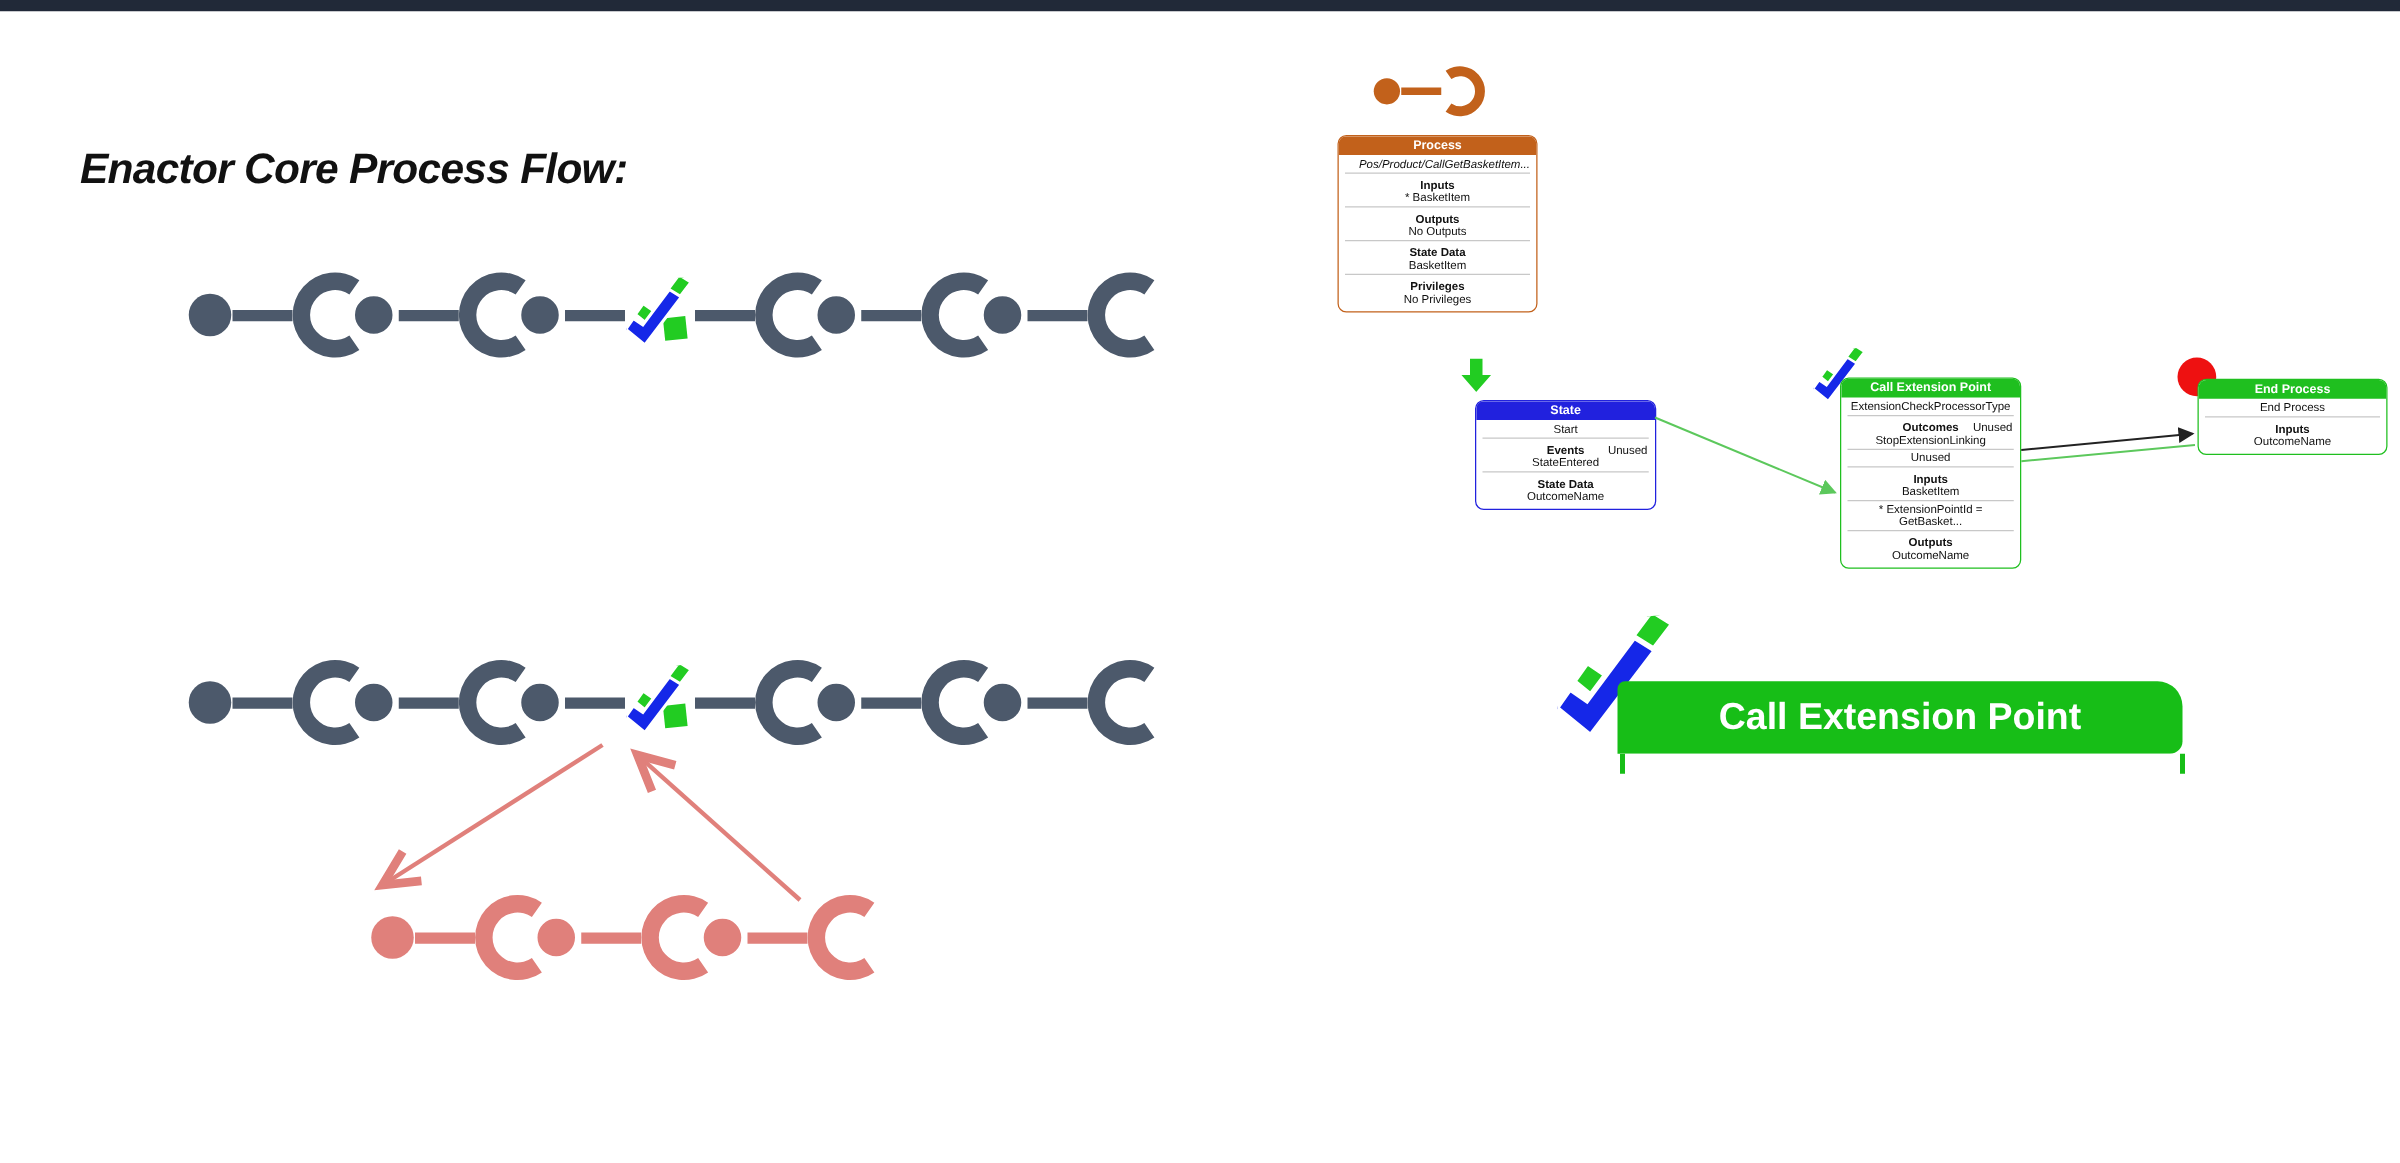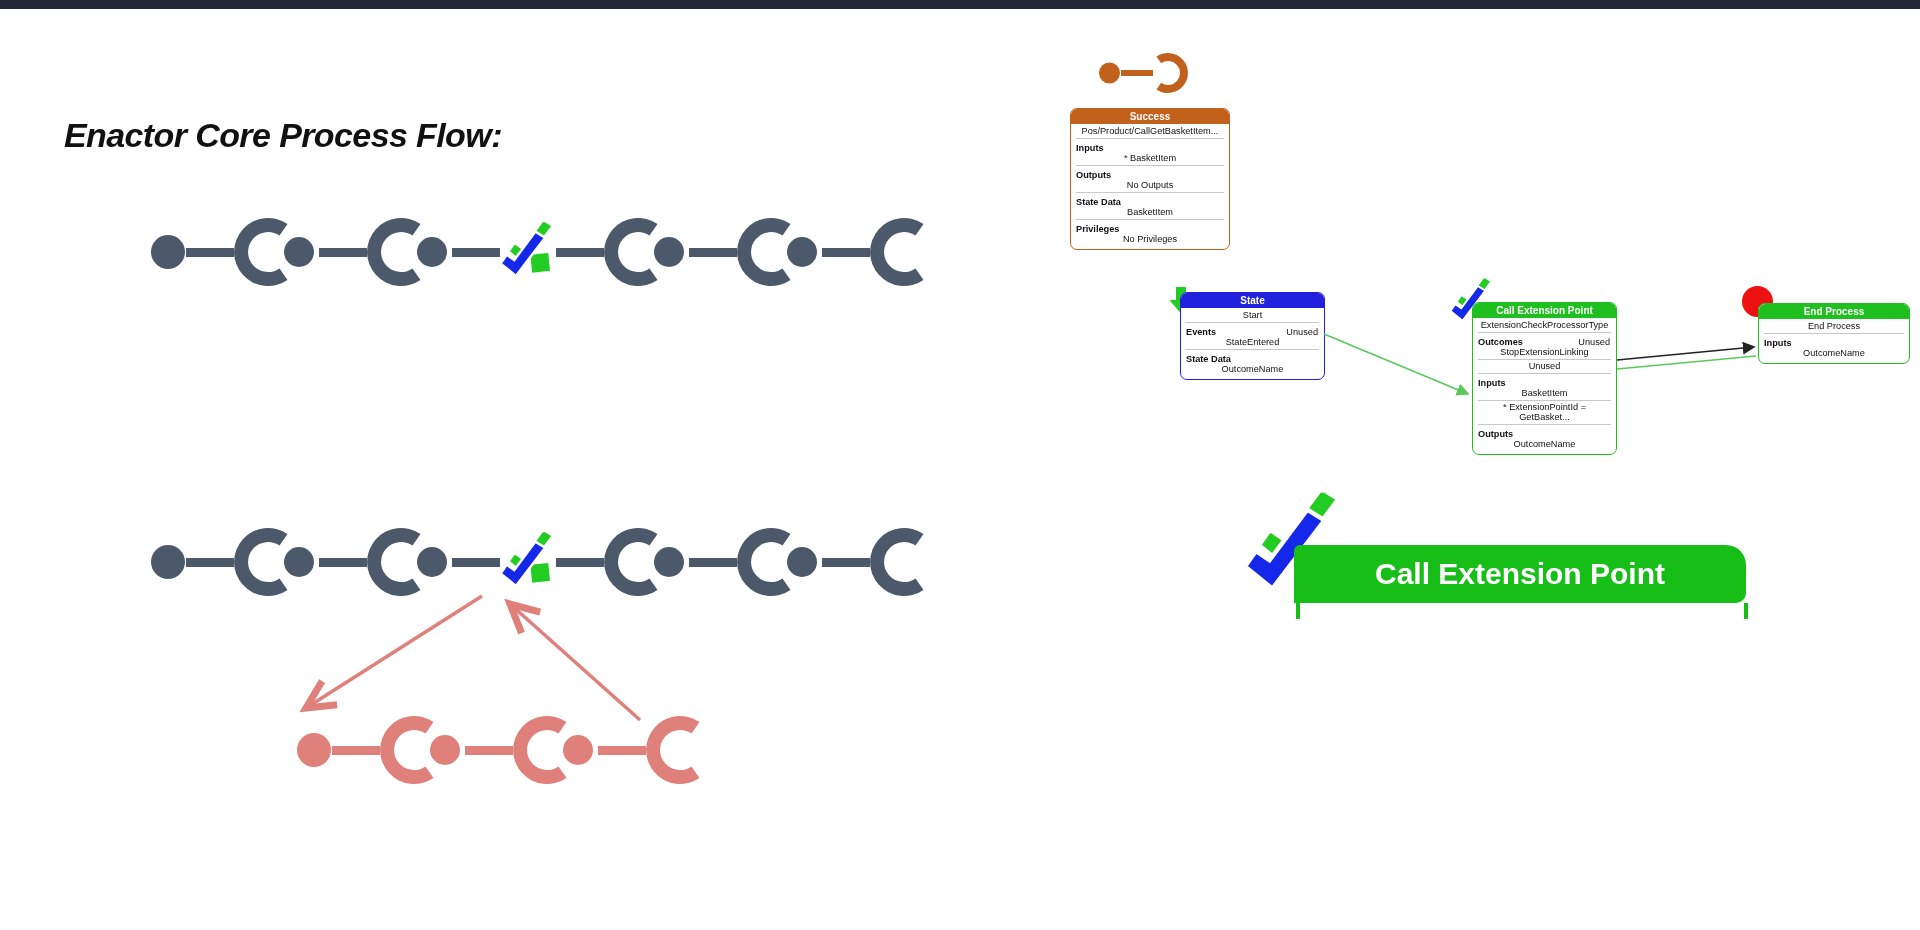--- a/index.html
+++ b/index.html
@@ -15,22 +15,22 @@
   
   .ext-icon{position:relative;}
   .ext-icon svg{width:100%;height:100%;transform:rotate(-6deg);}
   
   .nbox{position:absolute;background:#fff;border-radius:7px;overflow:hidden;
         font-size:9.2px;color:#111;}
   .nbox .hd{height:15px;line-height:15px;text-align:center;color:#fff;
             font-weight:bold;font-size:10px;}
   .nbox .bd{padding:2px 5px 4px 5px;}
   .nbox .nm{text-align:center;padding:2px 0 2px 0;}
-  .nbox.left-name .nm{text-align:center;}
-  .nbox .lbl{position:relative;text-align:left;font-weight:bold;padding-top:3px;}
+  .nbox.left-name .nm{text-align:right;font-style:italic;}
+  .nbox .lbl{position:relative;text-align:center;font-weight:bold;padding-top:3px;}
   .nbox .tag{position:absolute;right:1px;top:3px;font-weight:normal;}
   .nbox .row{text-align:center;padding:0 0 1px 0;}
   .nbox .div{border-bottom:1px solid #c8c8c8;padding-bottom:2px;margin-bottom:1px;}
   
   .corner{position:absolute;}
   .red-dot{border-radius:50%;}
   
   .banner{position:absolute;display:flex;align-items:center;justify-content:center;
           color:#fff;font-weight:bold;font-size:30px;
           border-radius:6px 20px 10px 0;}
@@ -157,40 +157,40 @@
       <svg width="23" height="46">
         <circle cx="11.5" cy="23" r="10.5" fill="#C2611B"></circle>
       </svg>
       <div class="conn" style="width:32px;height:6px;background:#C2611B;"></div>
       <svg width="35" height="46">
         <path d="M31.5,6.6 A20,20 0 1 0 31.5,39.4 L26.9,32.8 A12,12 0 1 1 26.9,13.2 Z" transform="translate(35,0) scale(-1,1)" fill="#C2611B"></path>
       </svg>
     </div>
 
   <div class="nbox left-name" style="left: 1070px; top: 108px; width: 158px; border: 1.5px solid rgb(194, 97, 27);">
-      <div class="hd" style="background:#C2611B">Success</div>
+      <div class="hd" style="background:#C2611B">Process</div>
       <div class="bd">
         <div class="nm row div">Pos/Product/CallGetBasketItem...</div>
         <div class="lbl">Inputs</div>
         <div class="row div">* BasketItem</div>
         <div class="lbl">Outputs</div>
         <div class="row div">No Outputs</div>
         <div class="lbl">State Data</div>
         <div class="row div">BasketItem</div>
         <div class="lbl">Privileges</div>
         <div class="row">No Privileges</div>
       </div>
     </div>
 
   <div class="corner" style="left:1164px;top:284px;width:34px;height:34px;">
     <svg width="34" height="34" viewBox="0 0 34 34">
       <path d="M11,2 h12 v13 h8 L17,31 L3,15 h8 z" class="green-fill" stroke="#fff" stroke-width="2" fill="#22CC22"></path>
     </svg>
   </div>
-  <div class="nbox" style="left: 1180px; top: 292px; width: 143px; border: 1.5px solid rgb(33, 33, 222);">
+  <div class="nbox" style="left: 1180px; top: 320px; width: 143px; border: 1.5px solid rgb(33, 33, 222);">
       <div class="hd" style="background:#2121DE">State</div>
       <div class="bd">
         <div class="nm row div">Start</div>
         <div class="lbl">Events<span class="tag">Unused</span></div>
         <div class="row div">StateEntered</div>
         <div class="lbl">State Data</div>
         <div class="row">OutcomeName</div>
       </div>
     </div>
 

